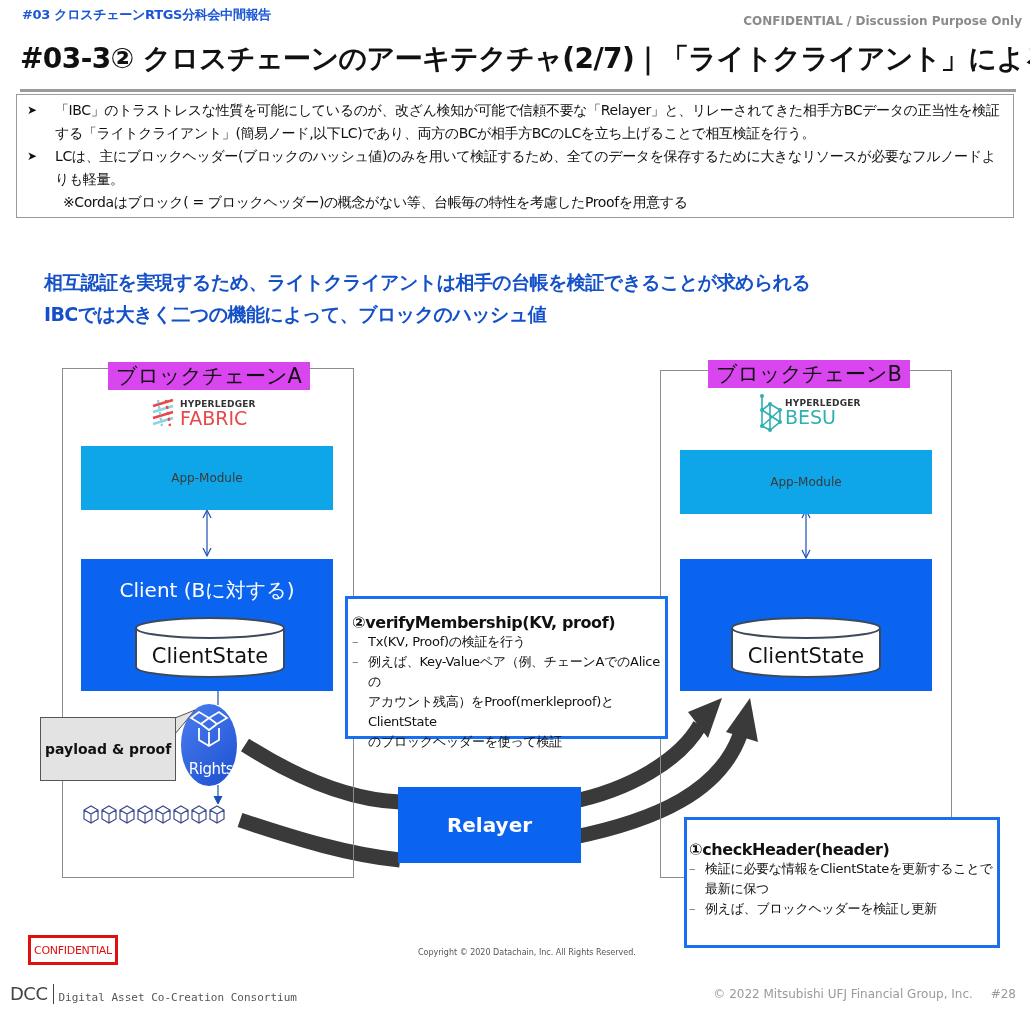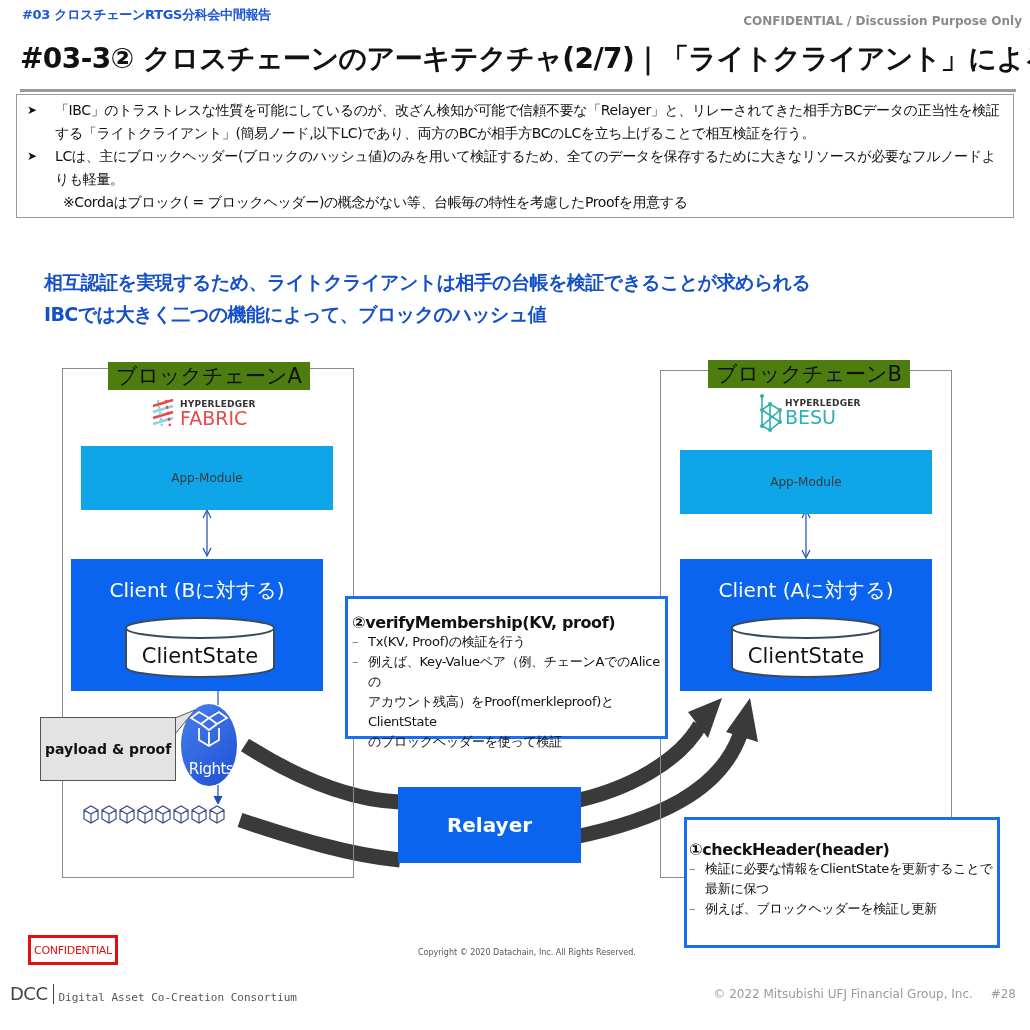--- a/index.html
+++ b/index.html
@@ -10,21 +10,21 @@
   .conf-top { right:8px; top:14px; font-size:12px; font-weight:bold; color:#8a8a8a; }
   .title { left:20px; top:40px; font-size:28px; font-weight:bold; color:#111; letter-spacing:-0.6px; white-space:nowrap; }
   .title-rule { left:20px; top:89px; width:996px; height:3px; background:#9a9a9a; }
   .summary { left:16px; top:94px; width:998px; height:124px; border:1px solid #9a9a9a; box-sizing:border-box; background:#fff; }
   .summary ul { list-style:none; margin:0; padding:4px 8px 0 10px; }
   .summary li { position:relative; padding-left:28px; font-size:14px; line-height:23px; color:#111; letter-spacing:-0.4px; }
   .summary li .bullet { position:absolute; left:0; top:0; font-size:12px; }
   .summary .note { padding-left:28px; font-size:14px; line-height:23px; color:#111; letter-spacing:-0.4px; }
   .lead { left:44px; font-size:19px; font-weight:bold; color:#1450c8; letter-spacing:-0.6px; white-space:nowrap; }
   .chain-frame { border:1px solid #8c8c8c; box-sizing:border-box; }
-  .chain-title { background:#4d7c0f; font-size:21px; color:#111; padding:0 8px; white-space:nowrap; }
+  .chain-title { background:#d946ef; font-size:21px; color:#111; padding:0 8px; white-space:nowrap; }
   .logo-text-small { font-size:9px; font-weight:bold; color:#333; letter-spacing:0.2px; }
   .logo-text-big { font-size:19px; line-height:19px; }
   .app-module { background:#0ea5e9; display:flex; align-items:center; justify-content:center; font-size:12px; color:#3a3a3a; }
   .client-box { background:#0a64f0; }
   .client-title { width:100%; text-align:center; font-size:20px; color:#fff; position:absolute; }
   .cyl { position:absolute; }
   .cyl-label { position:absolute; width:100%; text-align:center; font-size:21px; color:#111; }
   .callout { border:3px solid #1a6ef0; background:#fff; box-sizing:border-box; }
   .callout .head { font-size:16px; font-weight:bold; color:#111; letter-spacing:-0.4px; }
   .callout .line { font-size:13px; color:#111; line-height:20px; padding-left:16px; position:relative; letter-spacing:-0.3px; }
@@ -106,21 +106,21 @@
     </g>
   </svg>
   <div style="margin-left:4px;">
     <div class="logo-text-small">HYPERLEDGER</div>
     <div class="logo-text-big" style="color:#e8484a;">FABRIC</div>
   </div>
 </div>
 
 <div class="abs app-module" style="left:81px; top:446px; width:252px; height:64px;">App-Module</div>
 
-<div class="abs client-box" style="left:71px; top:559px; width:252px; height:132px;">
+<div class="abs client-box" style="left:81px; top:559px; width:252px; height:132px;">
   <div class="client-title" style="top:18px;">Client (Bに対する)</div>
   <div class="cyl" style="left:53px; top:58px; width:152px; height:60px;">
     <svg width="152" height="62" style="position:absolute; left:0; top:0;">
       <path d="M2,11 L2,50 A74,10 0 0 0 150,50 L150,11" fill="#fff" stroke="#3b4a5a" stroke-width="2"></path>
       <ellipse cx="76" cy="11" rx="74" ry="10" fill="#fff" stroke="#3b4a5a" stroke-width="2"></ellipse>
     </svg>
     <div class="cyl-label" style="top:27px;">ClientState</div>
   </div>
 </div>
 
@@ -178,21 +178,20 @@
   </svg>
   <div style="margin-left:3px;">
     <div class="logo-text-small">HYPERLEDGER</div>
     <div class="logo-text-big" style="color:#2fb0b0;">BESU</div>
   </div>
 </div>
 
 <div class="abs app-module" style="left:680px; top:450px; width:252px; height:64px;">App-Module</div>
 
 <div class="abs client-box" style="left:680px; top:559px; width:252px; height:132px;">
-  <div class="client-title" style="top:18px;">Client (Aに対する)</div>
   <div class="cyl" style="left:50px; top:58px; width:152px; height:60px;">
     <svg width="152" height="62" style="position:absolute; left:0; top:0;">
       <path d="M2,11 L2,50 A74,10 0 0 0 150,50 L150,11" fill="#fff" stroke="#3b4a5a" stroke-width="2"></path>
       <ellipse cx="76" cy="11" rx="74" ry="10" fill="#fff" stroke="#3b4a5a" stroke-width="2"></ellipse>
     </svg>
     <div class="cyl-label" style="top:27px;">ClientState</div>
   </div>
 </div>
 
 <div class="abs relayer" style="left:398px; top:787px; width:183px; height:76px;">Relayer</div>

